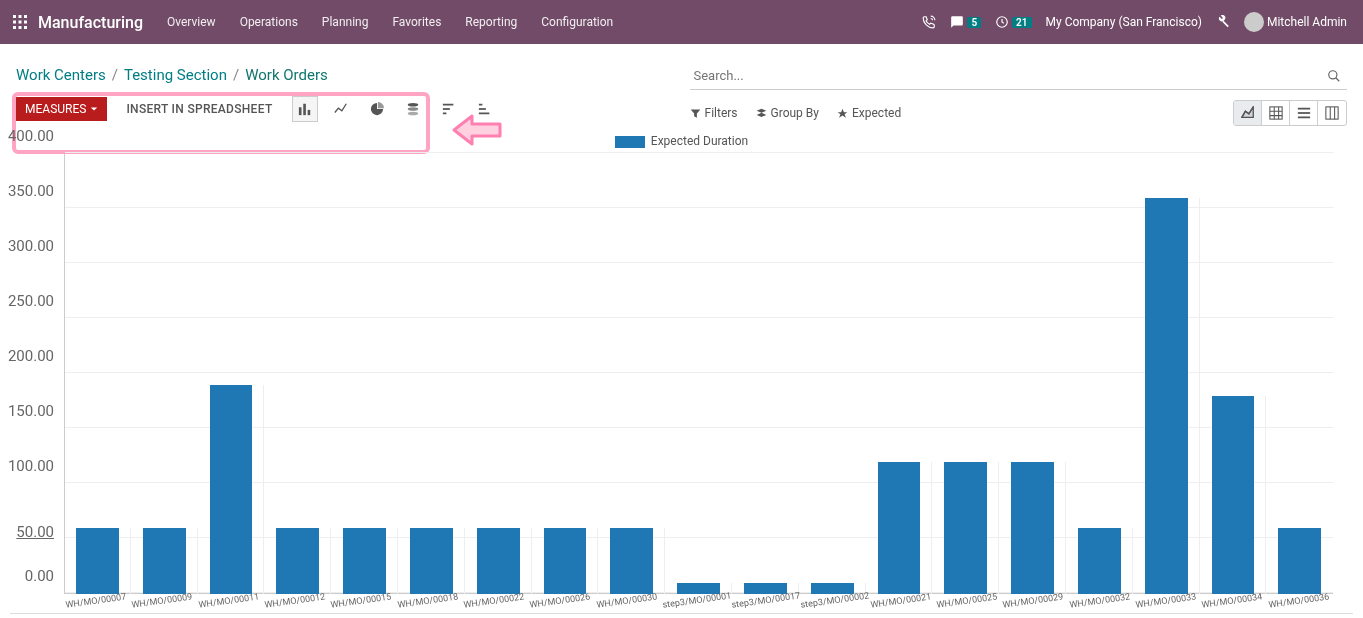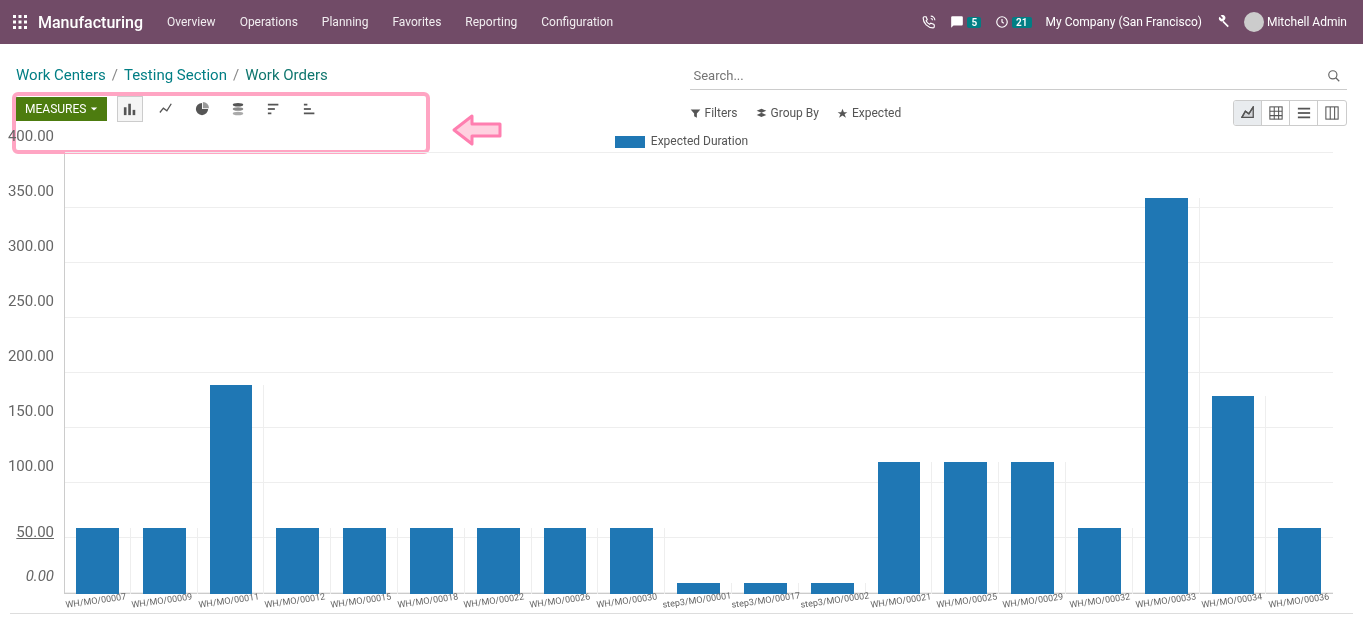--- a/index.html
+++ b/index.html
@@ -19,21 +19,21 @@
 
 
 .cp { display: flex; padding: 6px 16px 0 16px; position: relative; margin-top: 12px; }
 .cp-left { width: 50%; }
 .cp-right { width: 50%; padding-left: 8px; }
 .breadcrumb { display: flex; align-items: center; gap: 6px; font-size: 15px; color: #017e84; padding: 4px 0 8px 0; }
 .breadcrumb .sep { color: #888; }
 .breadcrumb .current { color: #0f766e; }
 .toolbar { display: flex; align-items: center; gap: 10px; padding: 4px 0; }
 .btn { border: 1px solid transparent; padding: 4px 8px; font-size: 12px; cursor: pointer; background: #fff; }
-.btn-primary { background: #4d7c0f; color: #fff; display: flex; align-items: center; gap: 4px; }
+.btn-primary { background: #b91c1c; color: #fff; display: flex; align-items: center; gap: 4px; }
 .btn-link { color: #555; font-weight: 500; letter-spacing: 0.3px; }
 .icon-btn { width: 26px; height: 26px; display: flex; align-items: center; justify-content: center; cursor: pointer; color: #555; border: 1px solid transparent; }
 .icon-btn.active { border-color: #ccc; background: #f5f5f5; }
 .searchbar { display: flex; align-items: center; border-bottom: 1px solid #ccc; }
 .searchbar input { flex: 1; border: none; outline: none; padding: 6px 4px; font-size: 13px; }
 .searchbar .mag { color: #888; width: 20px; text-align: center; cursor: pointer; }
 .filterbar { display: flex; align-items: center; justify-content: space-between; padding-top: 10px; }
 .filter-group { display: flex; gap: 18px; }
 .filter-item { display: flex; align-items: center; gap: 4px; color: #555; font-size: 12px; cursor: pointer; }
 .view-switch { display: flex; border: 1px solid #ccc; border-radius: 3px; overflow: hidden; }
@@ -133,20 +133,21 @@
       <span class="sep">/</span>
       <span class="current">Work Orders</span>
     </div>
     <div class="toolbar">
       <button class="btn btn-primary">
         <span>MEASURES</span>
         <svg width="8" height="8" viewBox="0 0 10 10">
             <path d="M1 3l4 4 4-4z" fill="#fff"></path>
           </svg>
       </button>
+      <button class="btn btn-link">INSERT IN SPREADSHEET</button>
       <div class="icon-btn active">
         <svg width="14" height="14" viewBox="0 0 16 16" fill="#555">
             <rect x="1" y="6" width="3" height="9"></rect>
             <rect x="6" y="2" width="3" height="13"></rect>
             <rect x="11" y="9" width="3" height="6"></rect>
           </svg>
       </div>
       <div class="icon-btn">
         <svg width="14" height="14" viewBox="0 0 16 16" fill="none" stroke="#555" stroke-width="1.5">
             <path d="M1 12l4-5 4 3 5-8"></path>
@@ -247,21 +248,21 @@
     <path d="M52 12 H24 V4 L6 18 L24 32 V24 H52 Z" fill="#ffd1e0" stroke="#ff7fb0" stroke-width="3" stroke-linejoin="round"></path>
   </svg>
 </div>
 
 <div class="chart-wrap">
   <div class="legend">
     <span class="legend-swatch"></span><span>Expected Duration</span>
   </div>
   <div class="chart">
     <div class="ylabels" id="ylabels">
-        <div class="ylabel" style="bottom: 0px; font-style: italic;">0.00</div>
+        <div class="ylabel" style="bottom: 0px;">0.00</div>
         <div class="ylabel" style="bottom: 44px; text-decoration: underline;">50.00</div>
         <div class="ylabel" style="bottom: 110px;">100.00</div>
         <div class="ylabel" style="bottom: 165px;">150.00</div>
         <div class="ylabel" style="bottom: 220px;">200.00</div>
         <div class="ylabel" style="bottom: 275px;">250.00</div>
         <div class="ylabel" style="bottom: 330px;">300.00</div>
         <div class="ylabel" style="bottom: 385px;">350.00</div>
         <div class="ylabel" style="bottom: 440px;">400.00</div>
       </div>
     <div class="grid" id="grid">

